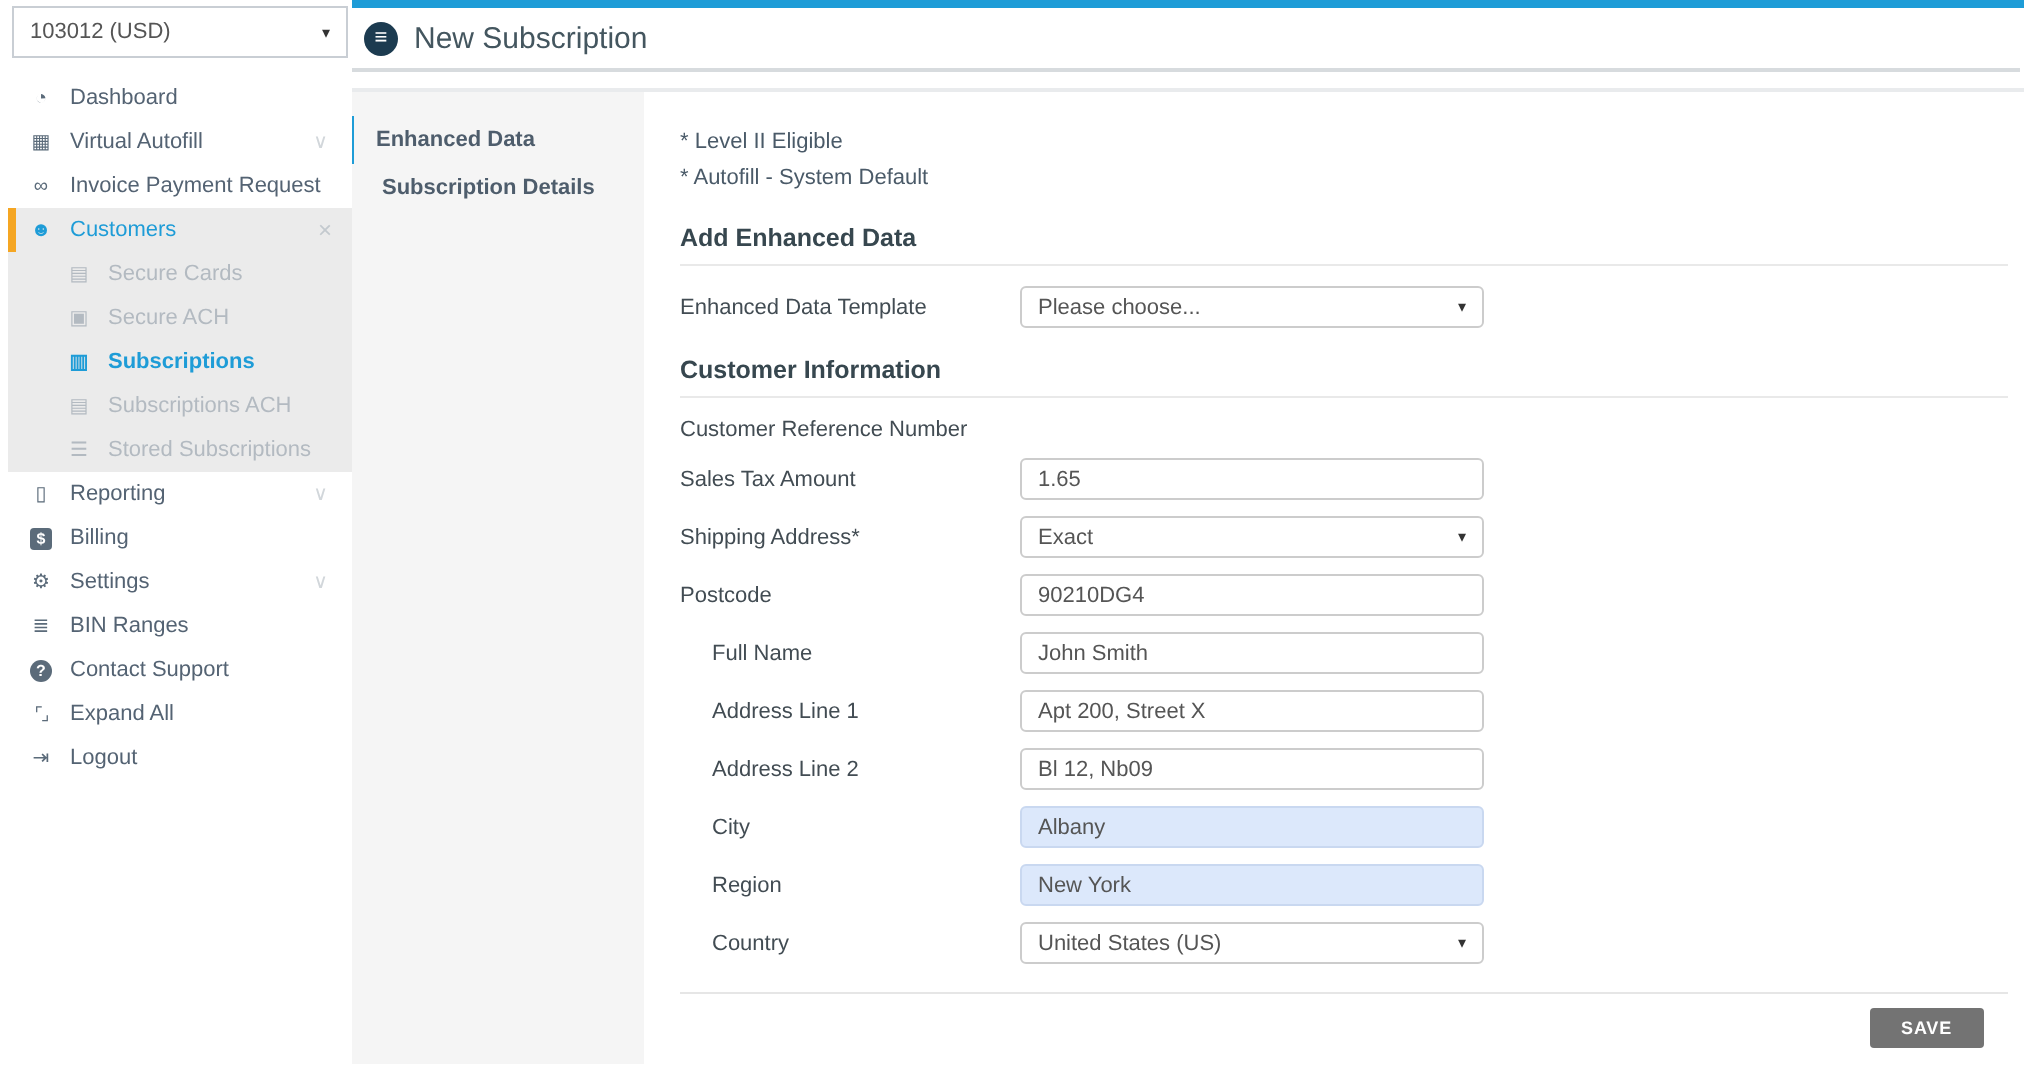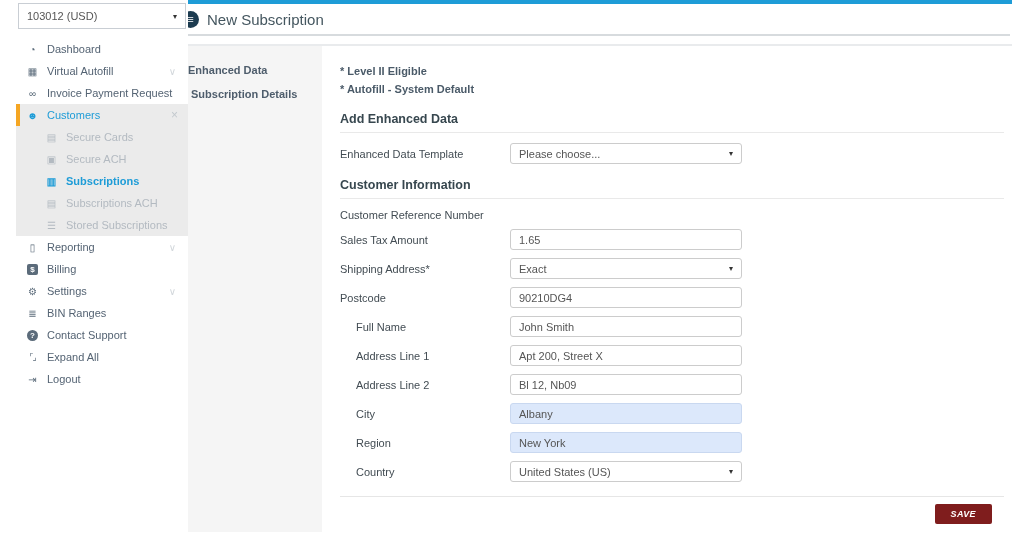--- a/index.html
+++ b/index.html
@@ -2,21 +2,21 @@
 <html><head>
 <meta charset="utf-8">
 <style>
   html,body{margin:0;padding:0;}
   body{
     width:1012px;height:538px;position:relative;overflow:hidden;
     background:#ffffff;font-family:"Liberation Sans",sans-serif;
     color:#54667a;font-size:11px;
   }
   
-  .sidebar{position:absolute;left:16px;top:0;width:172px;height:100%;background:#fff;z-index:2;}
+  .sidebar{position:absolute;left:4px;top:0;width:172px;height:100%;background:#fff;z-index:2;}
   .account-select{
     margin:3px 2px 9px 2px;height:24px;border:1px solid #c9ced4;background:#fff;
     display:flex;align-items:center;padding:0 8px;font-size:11px;color:#555;cursor:pointer;
   }
   .account-select .sel-caret{margin-left:auto;font-size:8px;color:#333;}
   .nav-item{height:22px;display:flex;align-items:center;padding-left:9px;font-size:11px;
     color:#546373;cursor:pointer;white-space:nowrap;}
   .nav-item.group{background:#ebebeb;}
   .nav-item.sub{padding-left:28px;}
   .nav-item.disabled,.nav-item.disabled .nav-icon{color:#b3bac1;}
@@ -39,38 +39,38 @@
   .hicon{width:17px;height:17px;border-radius:50%;background:#1c3b50;color:#fff;
     display:flex;align-items:center;justify-content:center;font-size:11px;flex:0 0 17px;}
   .m-header h1{font-size:15px;font-weight:normal;color:#44565f;margin:0;}
   .hr1{height:2px;background:#d7dbde;margin-right:2px;}
   .panel{margin-top:8px;border-top:2px solid #e9ebed;display:flex;height:486px;}
   .subnav{width:148px;flex:0 0 148px;background:#f5f5f5;padding-top:12px;}
   .subnav-item{padding:6px 0 6px 14px;font-size:11px;font-weight:bold;color:#4e5d6c;
     border-left:3px solid transparent;cursor:pointer;}
   .subnav-item.active{border-left-color:#1e9cd7;padding-left:11px;}
   .formcol{flex:1;padding:16px 8px 0 18px;position:relative;}
-  .note{font-size:11px;color:#4a5a68;line-height:18px;font-weight:bold;}
+  .note{font-size:11px;color:#4a5a68;line-height:18px;}
   h3.sec{font-size:12.5px;color:#37474f;font-weight:bold;margin:14px 0 10px 0;
     padding-bottom:6px;border-bottom:1px solid #e9e9e9;}
   .frow{display:flex;align-items:center;margin-bottom:8px;}
   .frow label{width:170px;flex:0 0 170px;font-size:11px;color:#424c53;}
   .frow.indent label{padding-left:16px;width:154px;flex-basis:154px;}
   .control{box-sizing:border-box;width:232px;height:21px;border:1px solid #ccc;
     border-radius:3px;padding:0 8px;font-size:11px;color:#555;background:#fff;
     font-family:"Liberation Sans",sans-serif;}
   input.control{outline:none;}
   .select-control{display:flex;align-items:center;justify-content:space-between;cursor:pointer;}
   .select-caret{font-size:8px;color:#333;}
   .autofill{background:#dce8fb;border-color:#c9d8f0;}
   .footer{border-top:1px solid #e6e6e6;margin-top:14px;padding:7px 12px 0 0;
     display:flex;justify-content:flex-end;}
-  .save-btn{background:#7f1d1d;color:#fff;border:none;font-size:9px;font-weight:bold;
+  .save-btn{background:#737373;color:#fff;border:none;font-size:9px;font-weight:bold;
     padding:5px 16px;border-radius:2px;letter-spacing:0.4px;cursor:pointer;
-    font-family:"Liberation Sans",sans-serif;font-style:italic;}
+    font-family:"Liberation Sans",sans-serif;}
 </style>
 </head>
 <body>
 
 <div class="sidebar">
   <div class="account-select">
     <span>103012 (USD)</span>
     <span class="sel-caret">▾</span>
   </div>
   <div>

